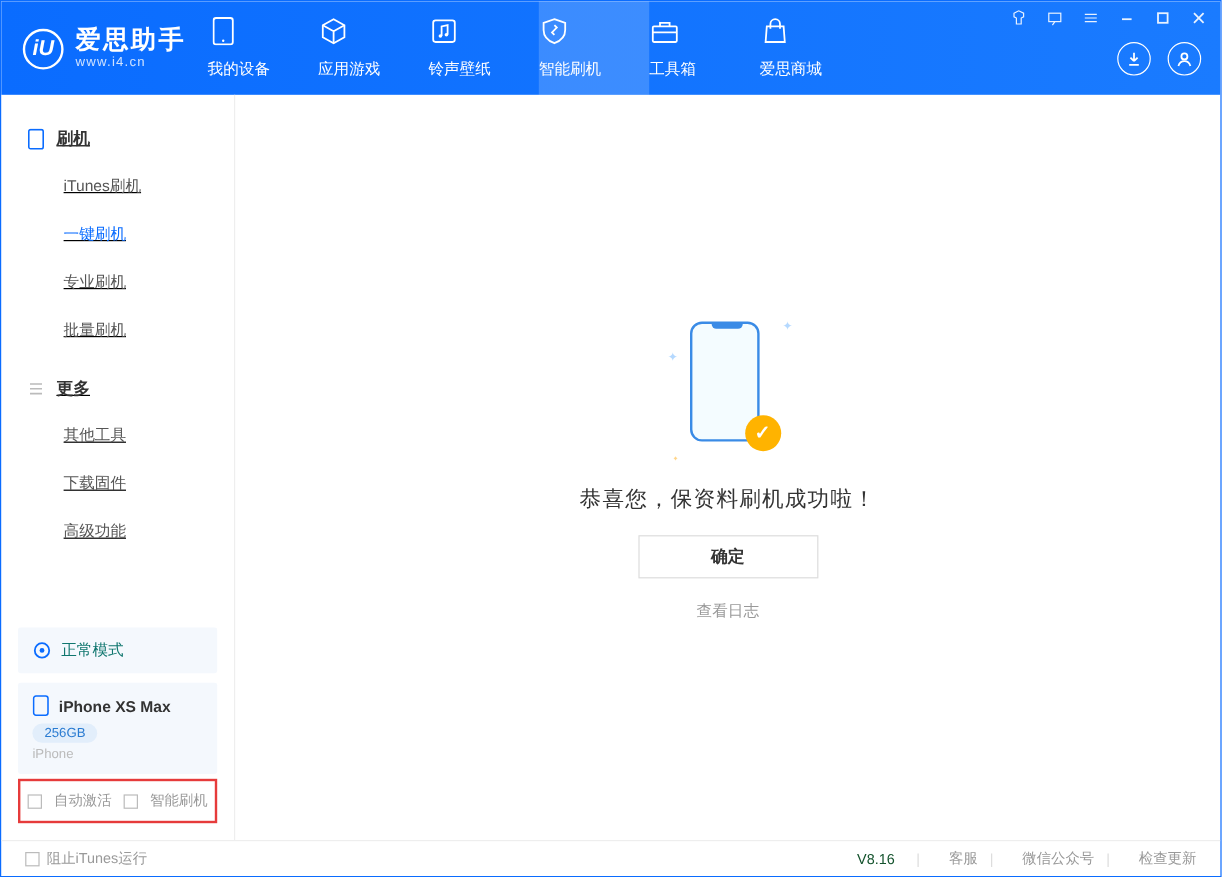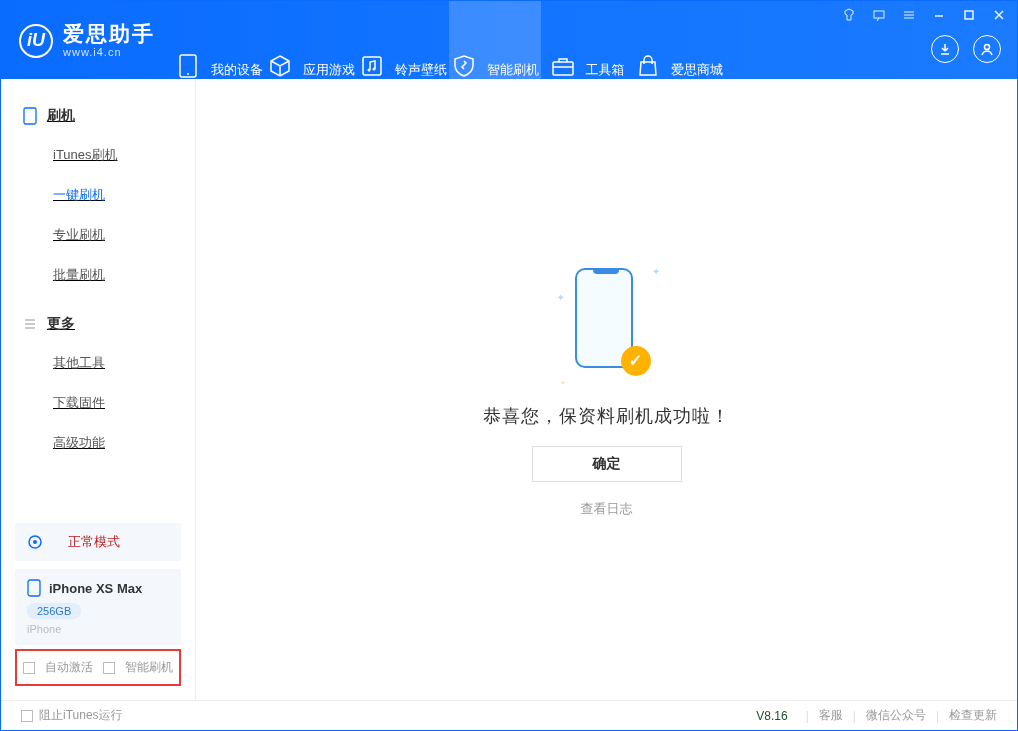--- a/index.html
+++ b/index.html
@@ -6,40 +6,40 @@
     body { width: 1018px; height: 731px; border: 1px solid #0a6cff; background: #fff; overflow: hidden; }
 
     
     .header { height: 78px; background: linear-gradient(to right, #0a6cff, #1a7bff); display: flex; align-items: center; color: #fff; position: relative; }
     .logo-area { display: flex; align-items: flex-end; padding: 0 18px; gap: 10px; }
     .logo-img { width: 34px; height: 34px; border: 2px solid #fff; border-radius: 50%; display: flex; align-items: center; justify-content: center; font-weight: bold; font-size: 18px; font-style: italic;}
     .logo-text { font-size: 21px; font-weight: 600; letter-spacing: 2px; line-height: 1.1; }
     .logo-sub { font-size: 11px; color: #cfe2ff; letter-spacing: 1px; }
 
     .nav-tabs { display: flex; height: 100%; }
-    .nav-tab { width: 92px; height: 100%; display: flex; align-items: flex-end; justify-content: center; gap: 10px; font-size: 13px; cursor: pointer; }
+    .nav-tab { width: 92px; height: 100%; display: flex; flex-direction: column; align-items: flex-start; justify-content: center; gap: 10px; font-size: 13px; cursor: pointer; }
     .nav-tab.active { background: rgba(255,255,255,0.18); }
     .nav-icon { width: 26px; height: 26px; display:flex; align-items:center; justify-content:center; }
 
     .win-controls { position: absolute; top: 4px; right: 8px; display: flex; gap: 10px; align-items:center;}
     .win-btn { width: 20px; height: 20px; display: flex; align-items: center; justify-content: center; cursor: pointer; opacity: .9;}
     .win-btn svg { stroke: #fff; }
 
     .header-right { position: absolute; right: 16px; bottom: 16px; display: flex; gap: 14px; }
     .circle-btn { width: 28px; height: 28px; border: 1.5px solid #fff; border-radius: 50%; display:flex; align-items:center; justify-content:center; cursor:pointer;}
 
     
     .content { display: flex; height: calc(100% - 78px - 30px); }
     .sidebar { width: 195px; border-right: 1px solid #eee; padding-top: 18px; position: relative; }
     .side-section { margin-bottom: 10px; text-decoration: underline; }
     .side-header { display: flex; align-items: center; gap: 10px; padding: 10px 22px; font-size: 14px; font-weight: 600; color: #333; }
     .side-item { padding: 11px 0 11px 52px; font-size: 13px; color: #555; cursor: pointer; }
     .side-item.active { color: #0a6cff; }
 
-    .mode-card { margin: 0 14px 8px; background: #f4f8fd; padding: 10px 12px; border-radius: 2px; font-size: 13px; color: #b91c1c; display:flex; align-items:center; gap:25px;}
+    .mode-card { margin: 0 14px 8px; background: #f4f8fd; padding: 10px 12px; border-radius: 2px; font-size: 13px; color: #0f766e; display:flex; align-items:center; gap:8px;}
     .device-card { margin: 0 14px; background: #f4f8fd; padding: 10px 12px; border-radius: 2px; }
     .device-name { font-size: 13px; font-weight: 600; color: #333; display:flex; align-items:center; gap:8px;}
     .device-cap { margin-top: 6px; display:inline-block; background: #e2eefb; color: #2a7bd1; border-radius: 10px; padding: 2px 10px; font-size: 11px; }
     .device-type { margin-top: 4px; font-size: 11px; color: #bbb; }
 
     .sidebar-bottom { position: absolute; bottom: 14px; left: 14px; right: 14px; border: 2px solid #e63b3b; padding: 8px 6px; display:flex; gap:10px; align-items:center; font-size: 12px; color:#999;}
     .chk { width: 12px; height: 12px; border: 1px solid #bbb; display:inline-block; }
 
     
     .main { flex: 1; display: flex; flex-direction: column; align-items: center; justify-content: center; gap: 18px; }
@@ -52,21 +52,21 @@
     .success-text { font-size: 18px; color: #333; letter-spacing: 1px; }
     .ok-btn { width: 150px; height: 36px; border: 1px solid #ddd; background: #fff; font-size: 14px; color:#333; cursor:pointer;font-weight:bold;}
     .log-link { font-size: 13px; color: #999; cursor: pointer; }
 
     
     .footer { height: 30px; border-top: 1px solid #eee; display: flex; align-items: center; padding: 0 20px; font-size: 12px; color: #999; }
     .footer-left { display: flex; align-items: center; gap: 6px; }
     .footer-right { margin-left: auto; display: flex; align-items: center; gap: 10px; }
     .divider { color: #ddd; }
     .ver { color: #14532d; margin-right: 8px; }
-    .flink { cursor: pointer; }
+    .flink { cursor: pointer; margin-left: 14px; }
     .side-cards { margin-top: 60px; }
   </style>
 </head>
 <body>
 
 <div class="header">
   <div class="logo-area">
     <div class="logo-img">iU</div>
     <div>
       <div class="logo-text">爱思助手</div>

